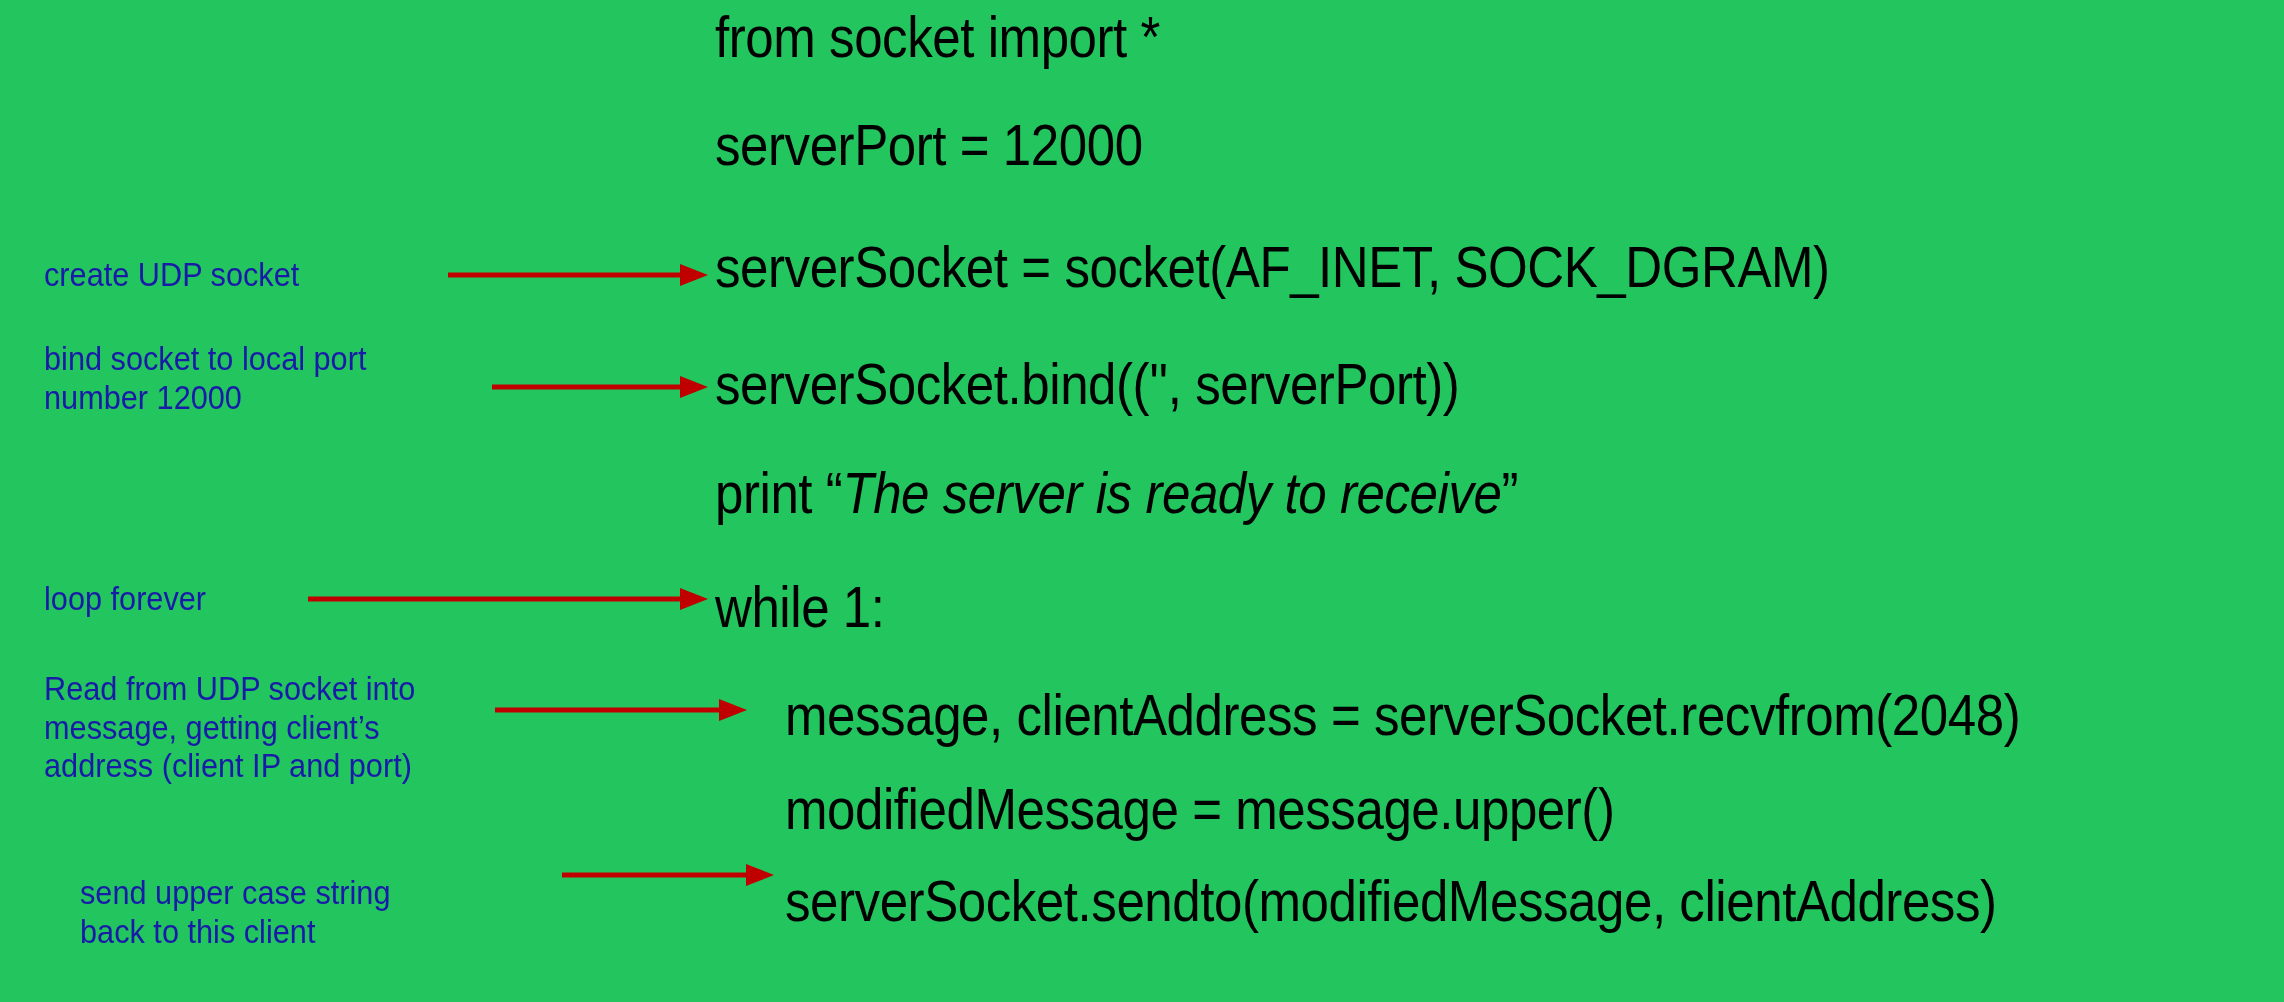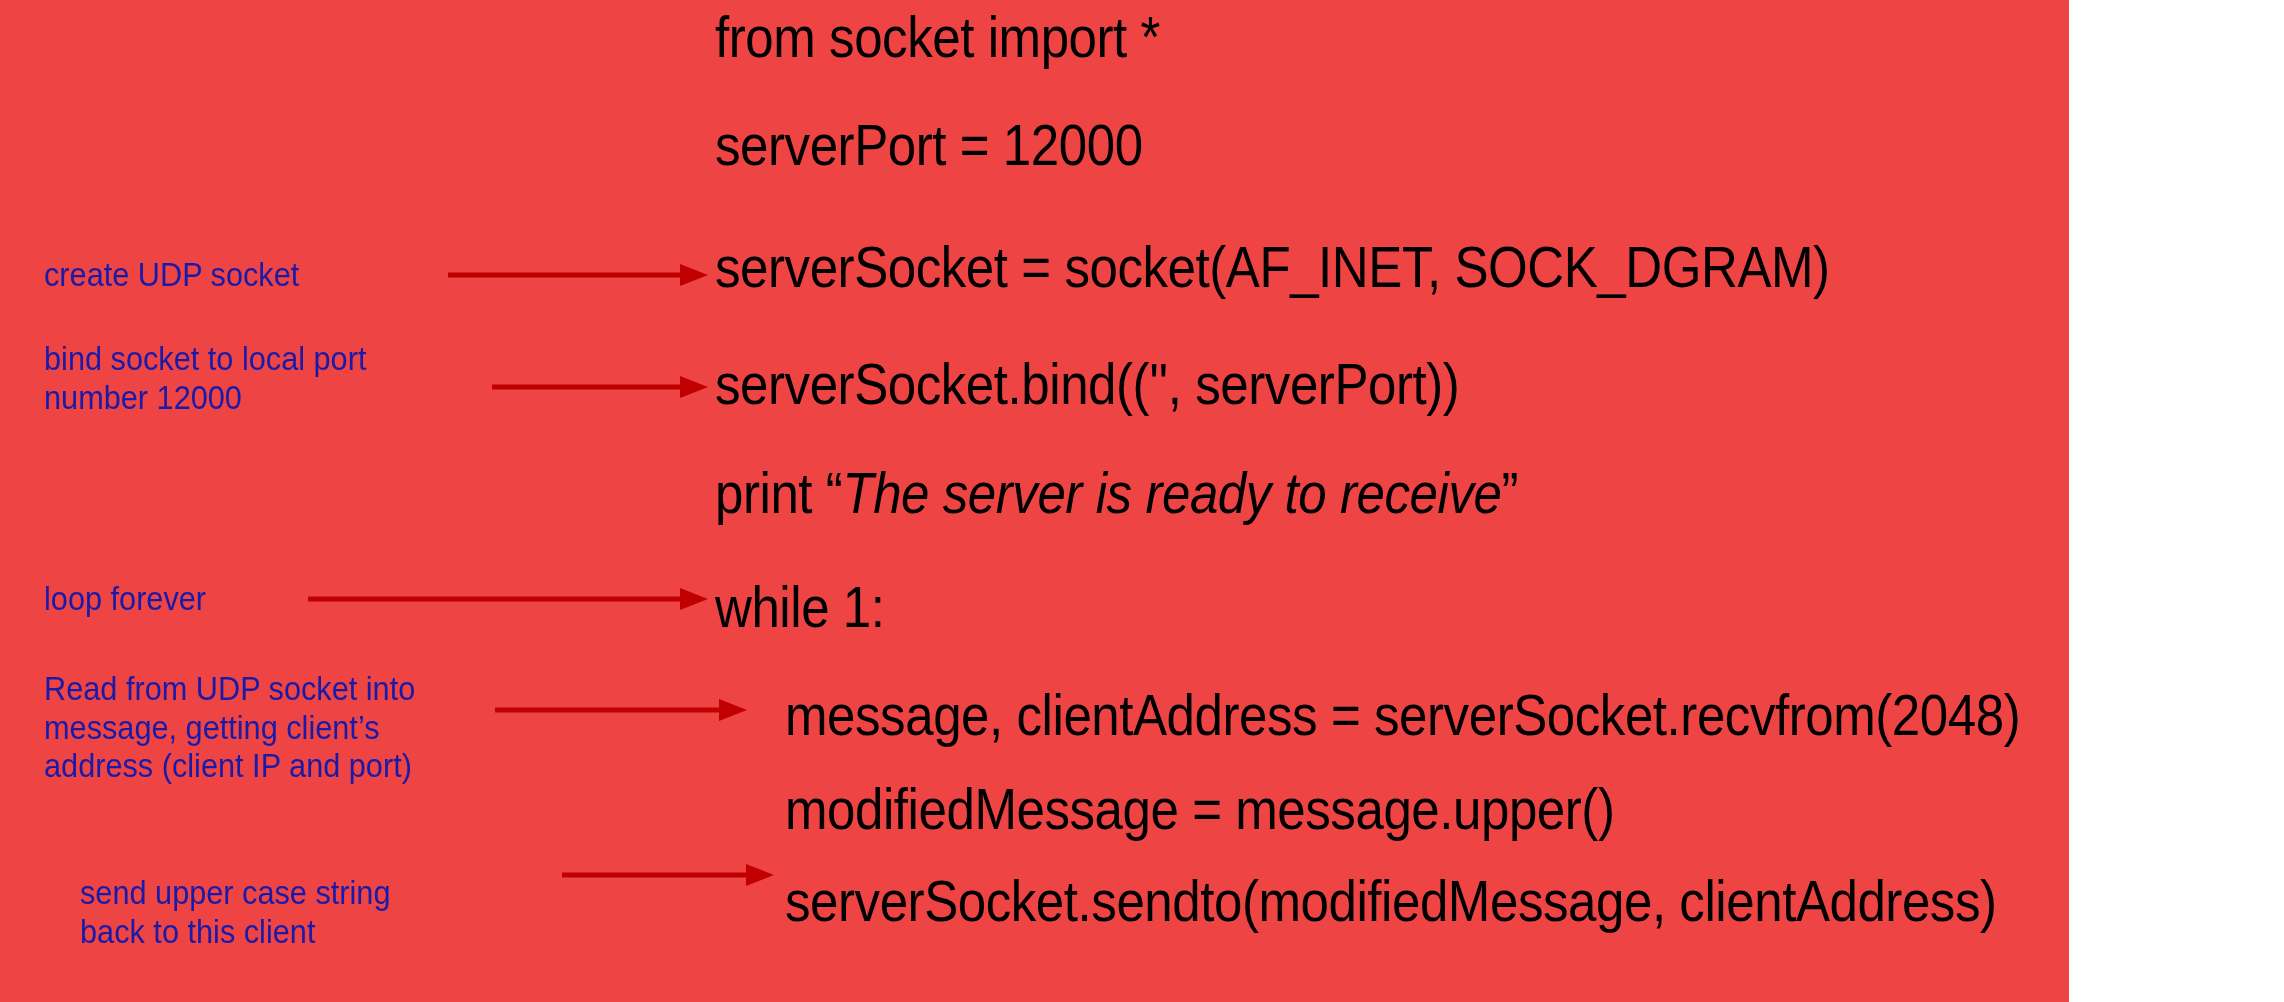--- a/index.html
+++ b/index.html
@@ -2,23 +2,23 @@
 <html><head>
 <meta charset="utf-8">
 <style>
   html, body {
     margin: 0;
     padding: 0;
     background: #ffffff;
   }
   #slide {
     position: relative;
-    width: 2069px;
+    width: 2284px;
     height: 1002px;
-    background: #ef4444;
+    background: #22c55e;
     overflow: hidden;
     font-family: "Liberation Sans", "DejaVu Sans", sans-serif;
   }
 
   
   .code-line {
     position: absolute;
     color: #000000;
     font-family: "Liberation Sans", "DejaVu Sans", sans-serif;
     font-size: 58px;

